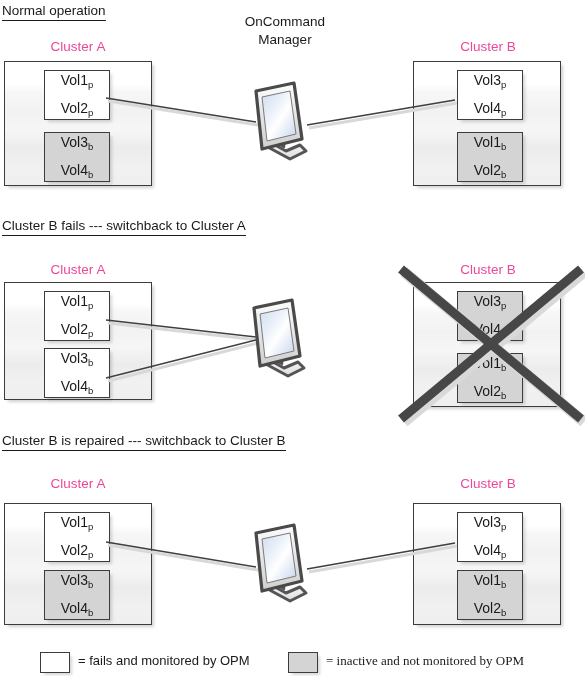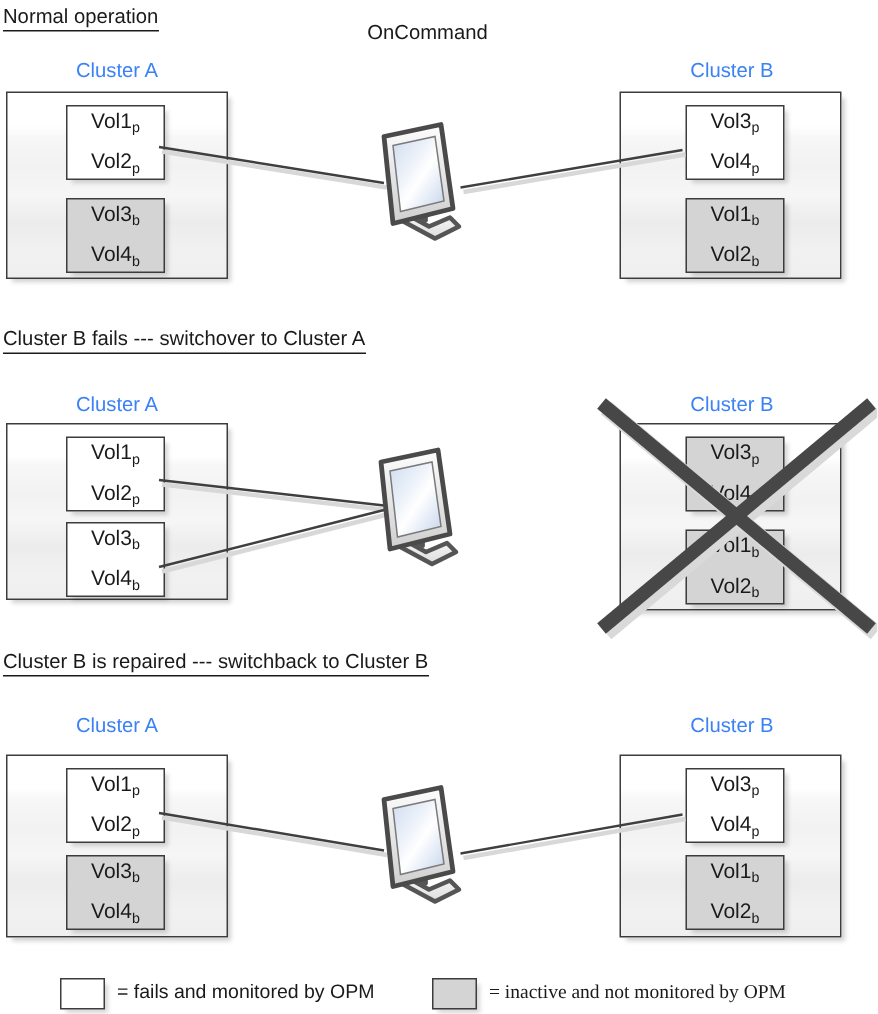--- a/index.html
+++ b/index.html
@@ -32,21 +32,21 @@
     white-space: nowrap;
     border-bottom: 1px solid #1a1a1a;
     padding-bottom: 1px;
   }
 
   
   .cluster-label {
     position: absolute;
     font-size: 13.5px;
     line-height: 16px;
-    color: #3b82f6;
+    color: #ec4899;
     white-space: nowrap;
     text-align: center;
   }
 
   
   .cluster-frame {
     position: absolute;
     border: 1px solid #3c3c3c;
     background: linear-gradient(to bottom,
         #ffffff 0%, #ffffff 18%,
@@ -125,20 +125,21 @@
 </style>
 </head>
 <body>
 
 <div class="canvas">
 
   <div class="section-heading" style="left:2px; top:3px;">Normal operation</div>
 
   <div class="opm-title" style="left:215px; top:13px; width:140px;">
     <div>OnCommand</div>
+    <div>Manager</div>
   </div>
 
   <div class="cluster-label" style="left:8px; top:39px; width:140px;">Cluster A</div>
   <div class="cluster-label" style="left:418px; top:39px; width:140px;">Cluster B</div>
 
   <div class="cluster-frame" style="left:4px; top:61px; width:148px; height:125px;"></div>
   <div class="cluster-frame" style="left:413px; top:61px; width:148px; height:125px;"></div>
 
   <div class="vol-box active" style="left:44px; top:70px; width:66px; height:50px;">
     <span class="vol-line"><span>Vol1</span><sub>p</sub></span>
@@ -151,21 +152,21 @@
 
   <div class="vol-box active" style="left:457px; top:70px; width:66px; height:50px;">
     <span class="vol-line"><span>Vol3</span><sub>p</sub></span>
     <span class="vol-line"><span>Vol4</span><sub>p</sub></span>
   </div>
   <div class="vol-box inactive" style="left:457px; top:132px; width:66px; height:50px;">
     <span class="vol-line"><span>Vol1</span><sub>b</sub></span>
     <span class="vol-line"><span>Vol2</span><sub>b</sub></span>
   </div>
 
-  <div class="section-heading" style="left:2px; top:218px;">Cluster B fails --- switchover to Cluster A</div>
+  <div class="section-heading" style="left:2px; top:218px;">Cluster B fails --- switchback to Cluster A</div>
 
   <div class="cluster-label" style="left:8px; top:262px; width:140px;">Cluster A</div>
   <div class="cluster-label" style="left:418px; top:262px; width:140px;">Cluster B</div>
 
   <div class="cluster-frame" style="left:4px; top:282px; width:148px; height:118px;"></div>
   <div class="cluster-frame" style="left:413px; top:282px; width:148px; height:125px;"></div>
 
   <div class="vol-box active" style="left:44px; top:291px; width:66px; height:50px;">
     <span class="vol-line"><span>Vol1</span><sub>p</sub></span>
     <span class="vol-line"><span>Vol2</span><sub>p</sub></span>

